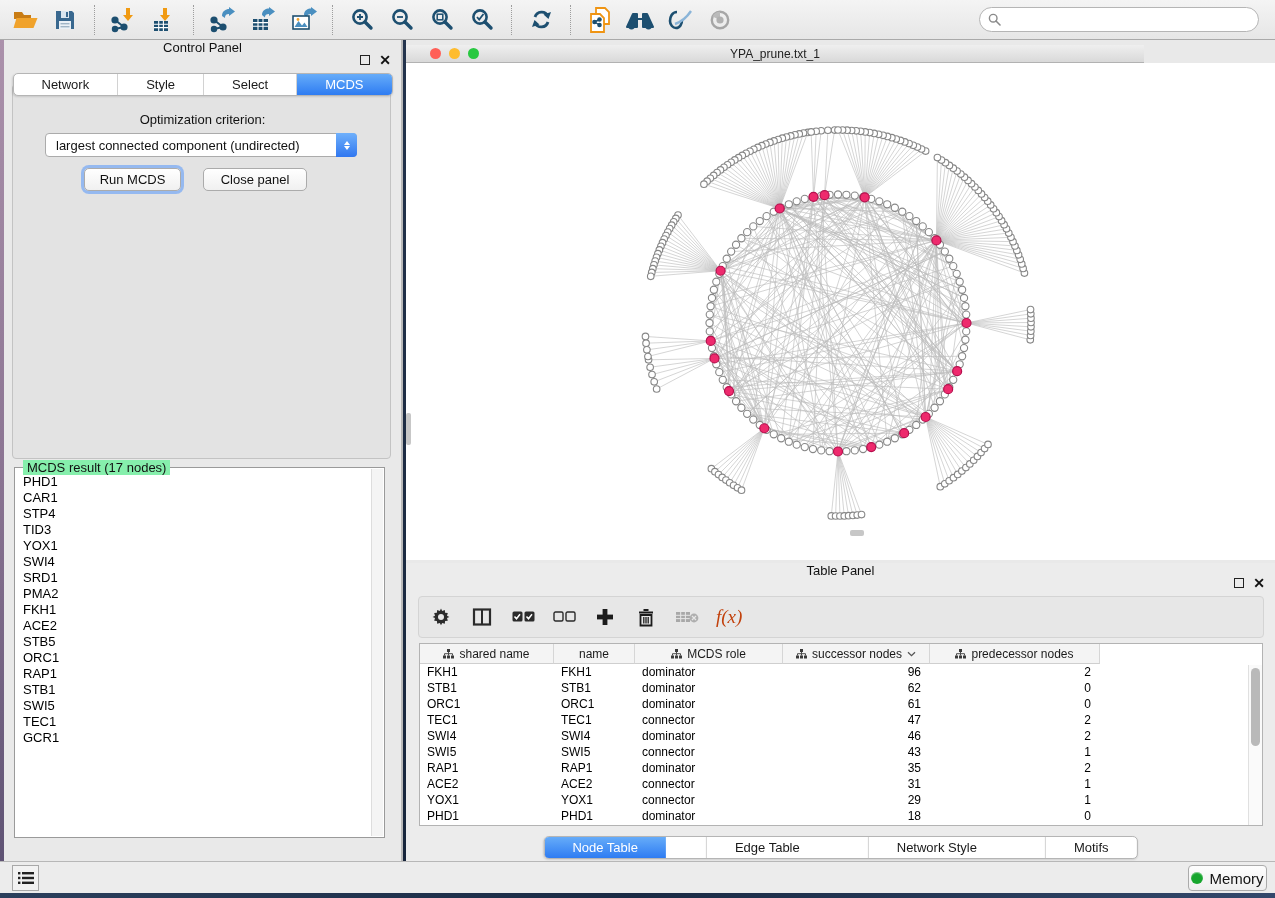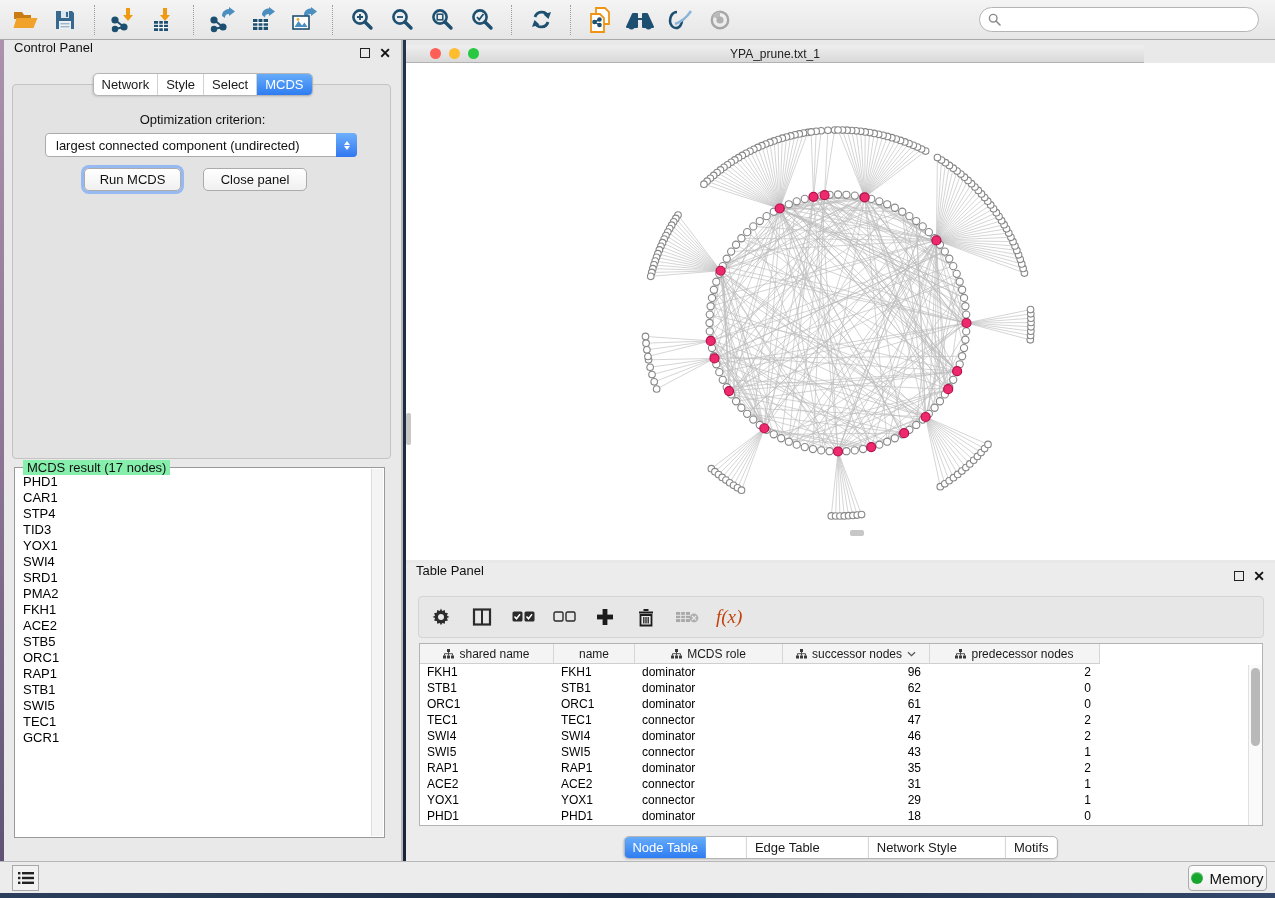--- a/index.html
+++ b/index.html
@@ -23,29 +23,29 @@
 
   
   #left-strip { left:0; top:40px; width:4px; height:821px;
     background:linear-gradient(180deg,#ab91ab,#8d7694,#5f5374); }
   #desktop-bottom { left:0; top:893px; width:1275px; height:5px;
     background:linear-gradient(90deg,#2b3f5c,#1a2a44,#33486b); }
 
   
   #control-panel { left:4px; top:40px; width:399px; height:821px;
     background:#e9e9e9; border-right:2px solid #b9b9b9; }
-  .panel-titlebar { height:26px; display:flex; 
-    padding:0 10px; font-size:13px; color:#111; }
+  .panel-titlebar { height:26px; display:flex; align-items:center;
+    padding:0 10px; font-size:13px; color:#111;flex-direction:column; }
   .panel-titlebar .ctrls { margin-left:auto; display:flex; gap:9px; align-items:center; }
   .float-box { width:10px; height:10px; border:1.6px solid #222; display:inline-block; }
   .close-x { font-size:14px; font-weight:bold; color:#111; line-height:10px; }
 
   .seg { display:inline-flex; background:#fff; border:1px solid #b5b5b5;
     border-radius:5px; overflow:hidden; box-shadow:0 1px 2px rgba(0,0,0,.12); }
-  .seg .segbtn { font-size:13px; padding:3px 8px; background:transparent;
+  .seg .segbtn { font-size:13px; padding:3px 28px; background:transparent;
     border:none; border-left:1px solid #d2d2d2; color:#1a1a1a; white-space:nowrap;
     font-family:"Liberation Sans",sans-serif; }
   .seg .segbtn:first-child { border-left:none; }
   .seg .segbtn.active { background:linear-gradient(#66acf9,#2e7cf2); color:#fff; }
 
   #cp-tabs { left:50%; transform:translateX(-50%); top:33px; z-index:3; }
   #cp-inner { left:8px; right:10px; top:44px; height:375px;
     background:#e3e3e3; border:1px solid #c3c3c3; border-radius:4px; }
   #opt-label { top:72px; left:0; right:0; text-align:center; font-size:13px; color:#111; }
   #opt-select { left:41px; top:93px; width:312px; height:24px; background:#fff;

